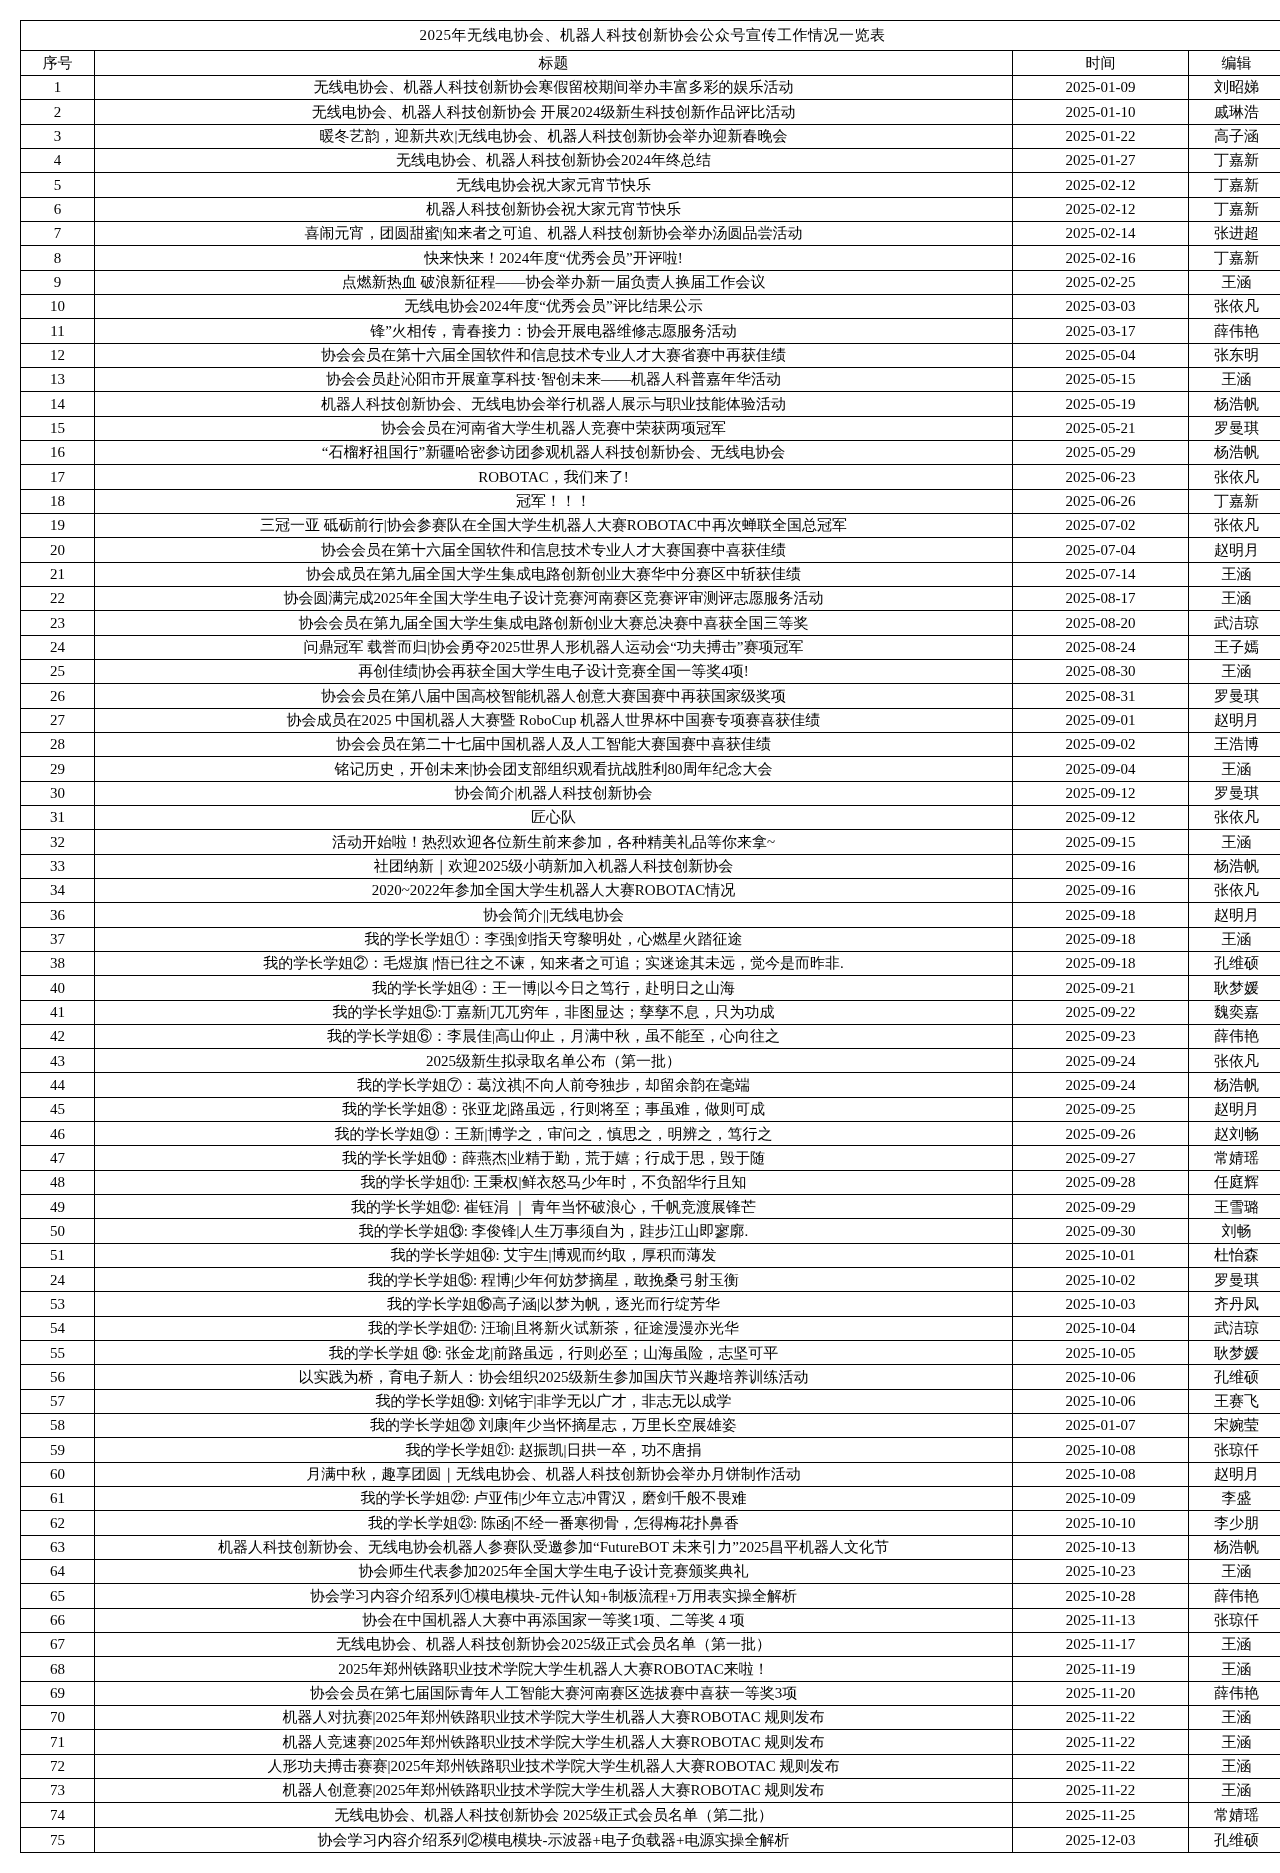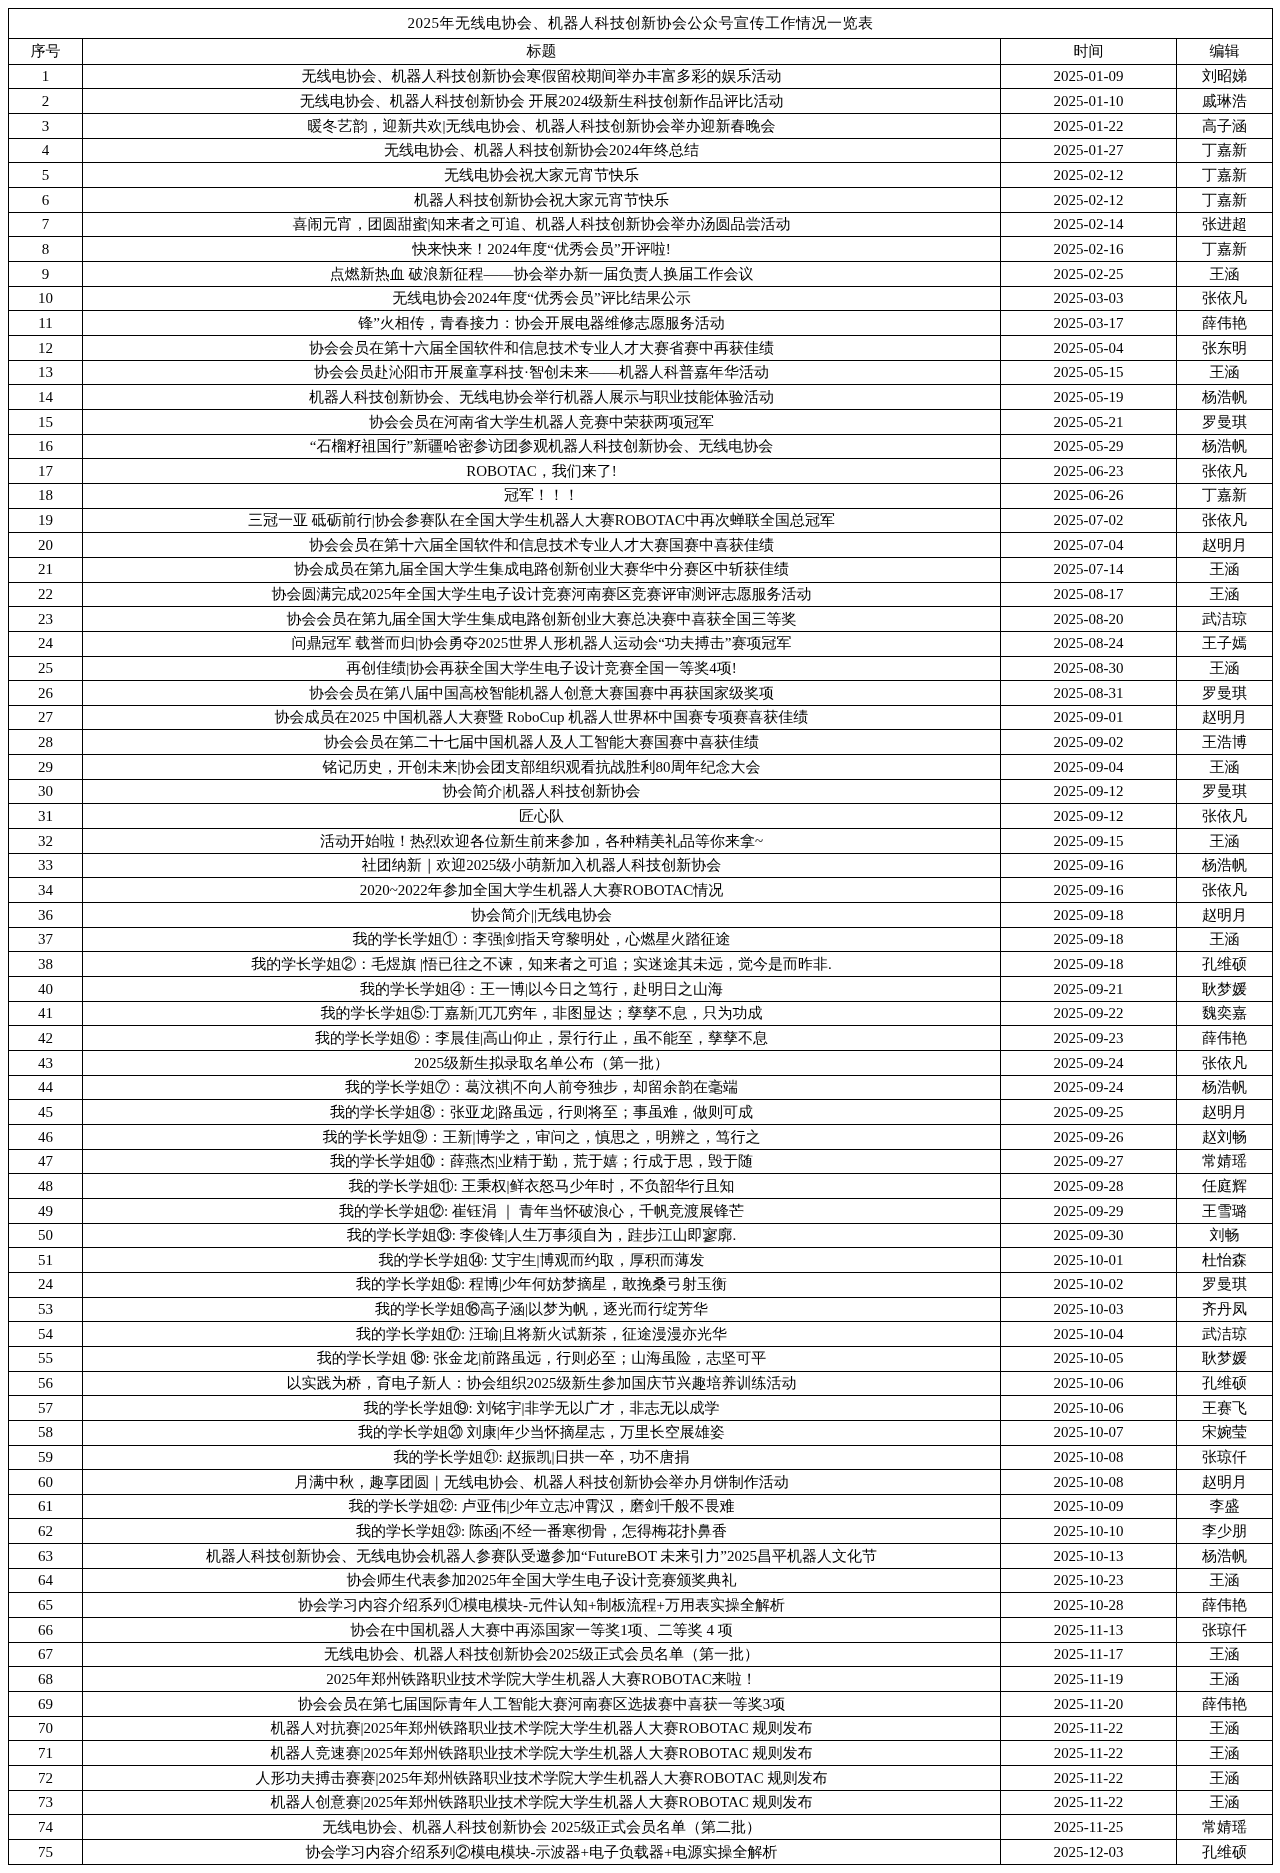--- a/index.html
+++ b/index.html
@@ -5,21 +5,21 @@
   html, body {
     margin: 0;
     padding: 0;
     background: #ffffff;
   }
   .page {
     width: 1164px;
     height: 1873px;
     background: #ffffff;
     box-sizing: border-box;
-    padding: 8px;
+    padding: 20px;
     font-family: "Liberation Serif", "DejaVu Serif", serif;
     color: #000000;
   }
   table.worksheet {
     width: 100%;
     height: 100%;
     border-collapse: collapse;
     table-layout: fixed;
   }
   table.worksheet td, table.worksheet th {
@@ -305,21 +305,21 @@
           <td>耿梦媛</td>
         </tr>
         <tr class="body-row">
           <td>41</td>
           <td>我的学长学姐⑤:丁嘉新|兀兀穷年，非图显达；孳孳不息，只为功成</td>
           <td>2025-09-22</td>
           <td>魏奕嘉</td>
         </tr>
         <tr class="body-row">
           <td>42</td>
-          <td>我的学长学姐⑥：李晨佳|高山仰止，景行行止，虽不能至，孳孳不息</td>
+          <td>我的学长学姐⑥：李晨佳|高山仰止，月满中秋，虽不能至，心向往之</td>
           <td>2025-09-23</td>
           <td>薛伟艳</td>
         </tr>
         <tr class="body-row">
           <td>43</td>
           <td>2025级新生拟录取名单公布（第一批）</td>
           <td>2025-09-24</td>
           <td>张依凡</td>
         </tr>
         <tr class="body-row">
@@ -402,21 +402,21 @@
         </tr>
         <tr class="body-row">
           <td>57</td>
           <td>我的学长学姐⑲: 刘铭宇|非学无以广才，非志无以成学</td>
           <td>2025-10-06</td>
           <td>王赛飞</td>
         </tr>
         <tr class="body-row">
           <td>58</td>
           <td>我的学长学姐⑳ 刘康|年少当怀摘星志，万里长空展雄姿</td>
-          <td>2025-10-07</td>
+          <td>2025-01-07</td>
           <td>宋婉莹</td>
         </tr>
         <tr class="body-row">
           <td>59</td>
           <td>我的学长学姐㉑: 赵振凯|日拱一卒，功不唐捐</td>
           <td>2025-10-08</td>
           <td>张琼仟</td>
         </tr>
         <tr class="body-row">
           <td>60</td>

